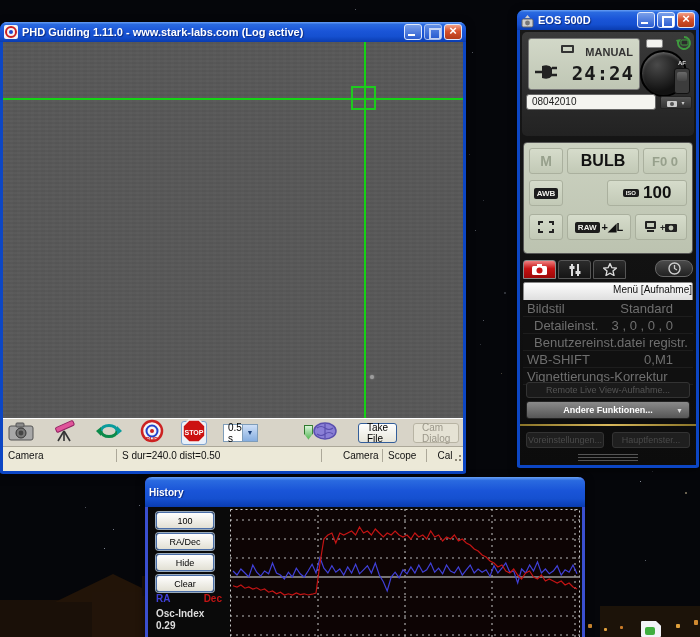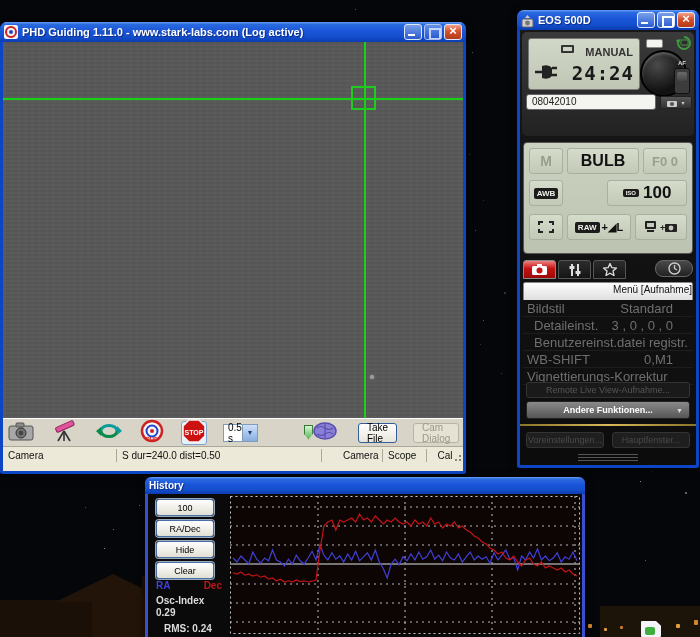--- a/index.html
+++ b/index.html
@@ -561,21 +561,21 @@
       <span class="dd">▼</span>
     </div>
     <div id="eos-goldline"></div>
     <div class="eos-btn" id="btn-prefs">Voreinstellungen...</div>
     <div class="eos-btn" id="btn-main">Hauptfenster...</div>
     <div id="eos-handle"></div>
   </div>
 </div>
 
 <div class="xp-win" id="hist-win">
-  <div class="xp-title" style="height:17px;">
+  <div class="xp-title" style="height:30px;">
     <span class="xp-title-text" style="font-size:10px;">History</span>
   </div>
   <div id="hist-body">
     <span class="hist-btn" style="top:5px;">100</span>
     <span class="hist-btn" style="top:26px;">RA/Dec</span>
     <span class="hist-btn" style="top:47px;">Hide</span>
     <span class="hist-btn" style="top:68px;">Clear</span>
     <span id="hist-legend">
       <span style="color:#4040d8;">RA</span>
       <span style="color:#c41414;">Dec</span>

